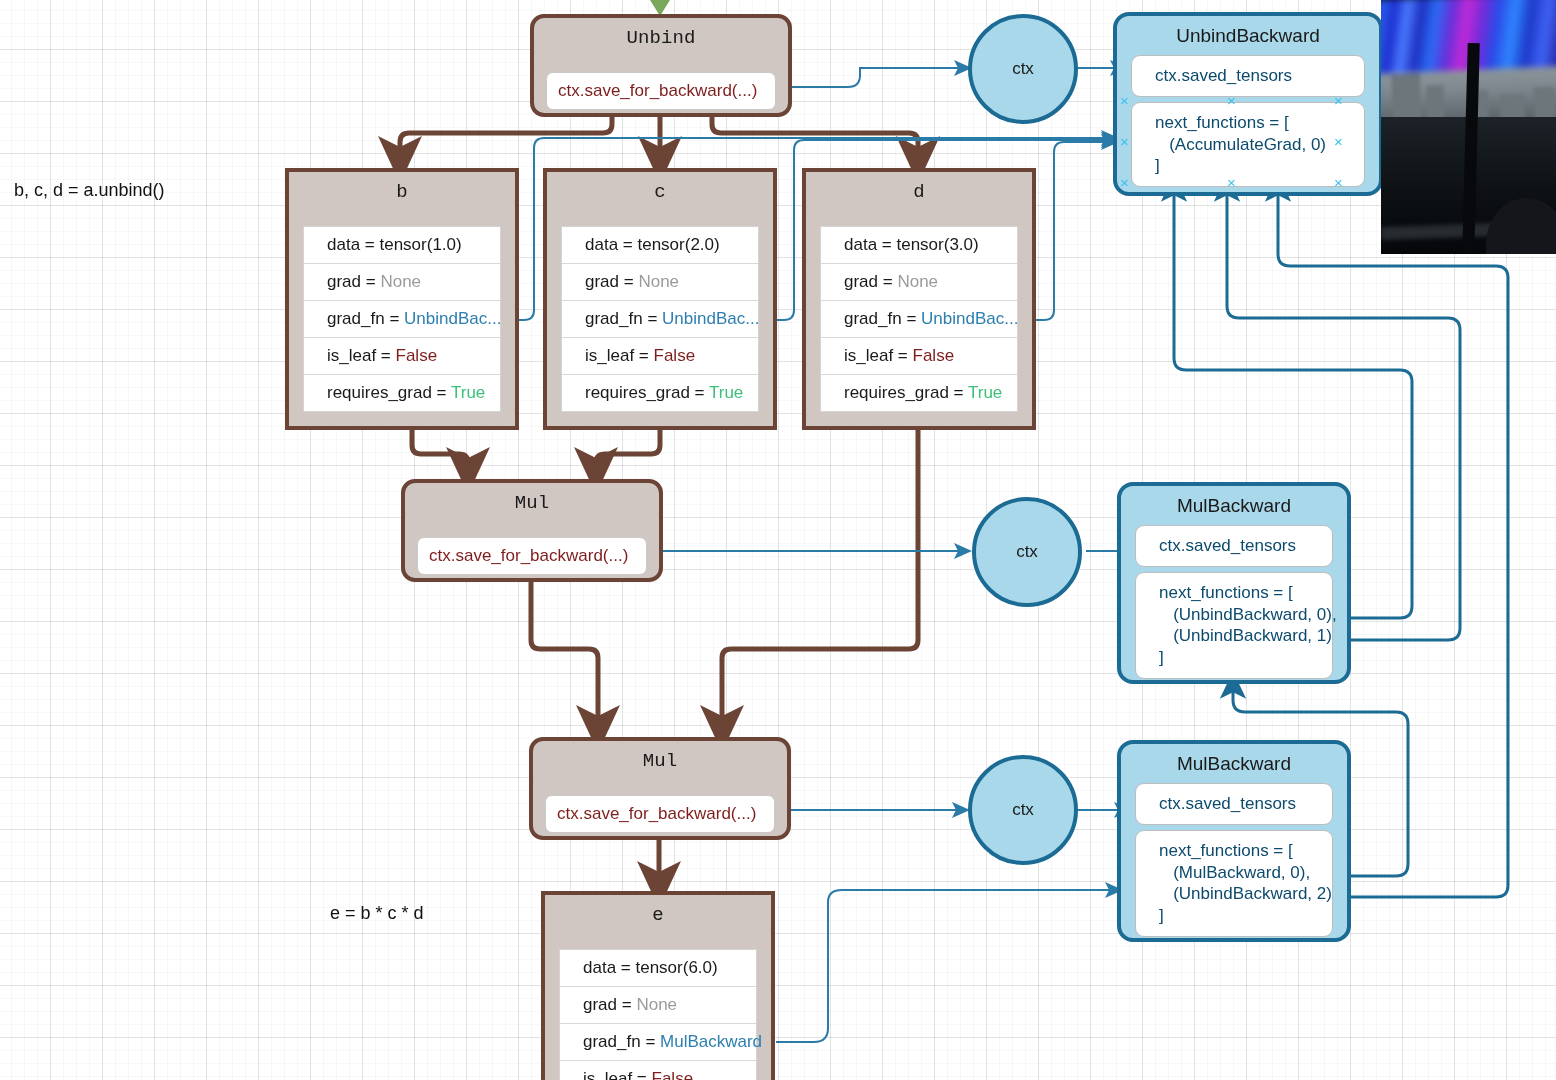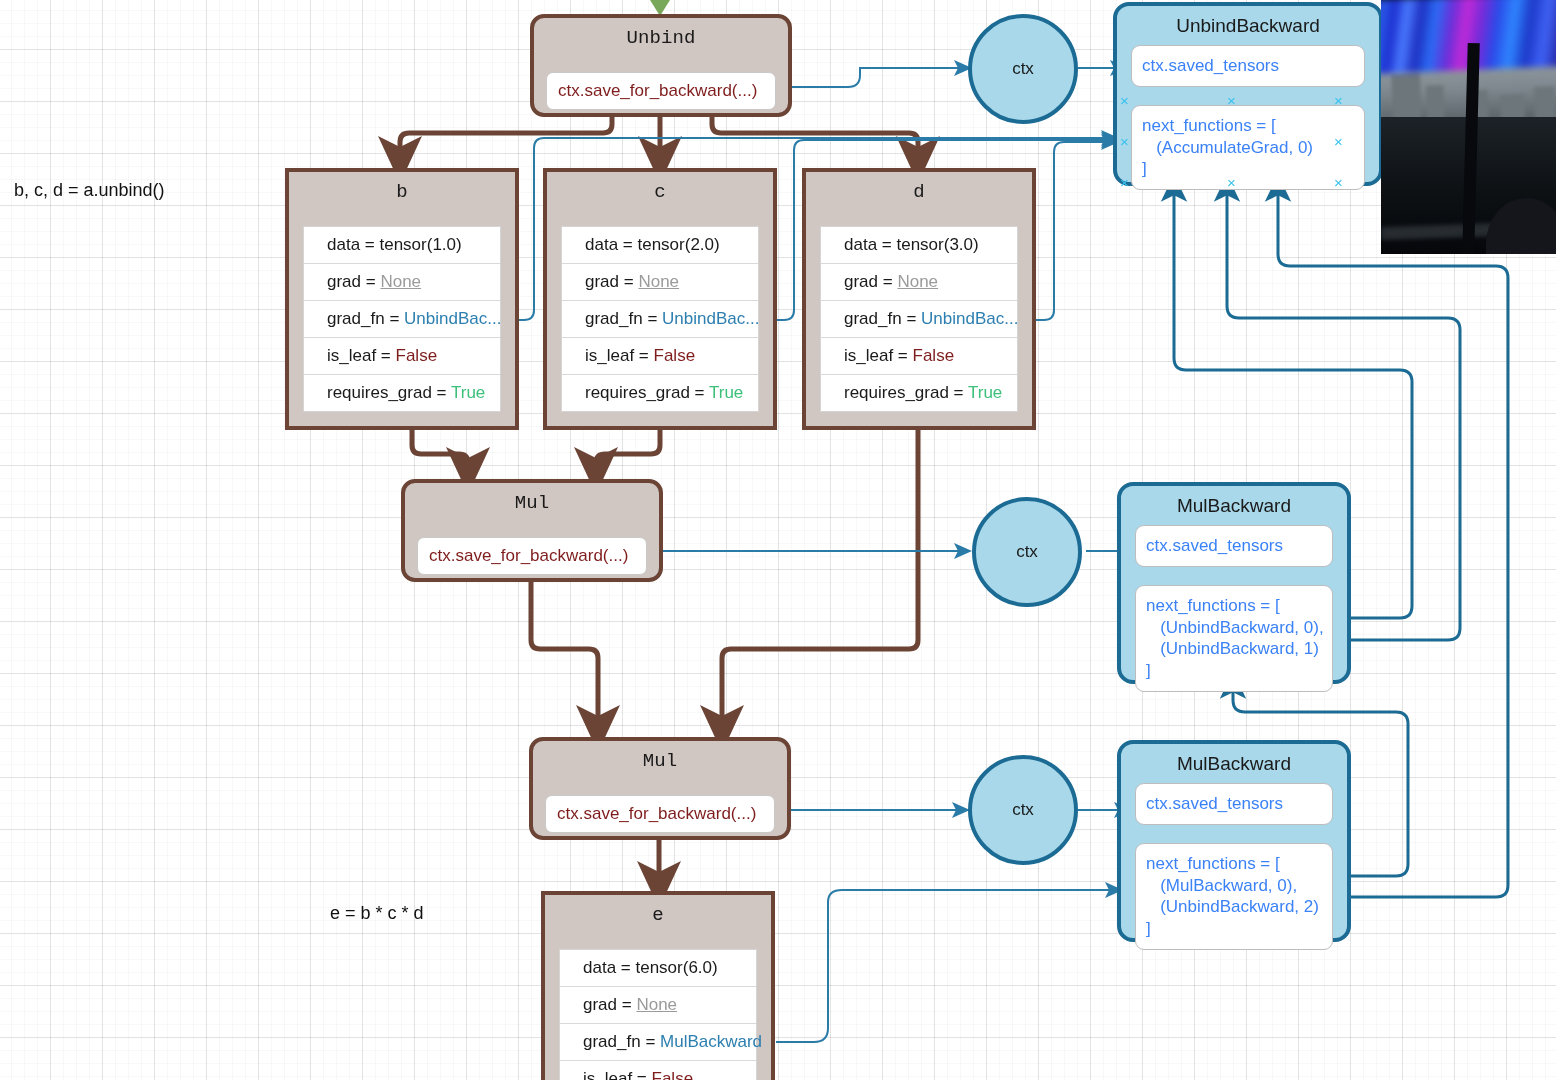--- a/index.html
+++ b/index.html
@@ -42,40 +42,40 @@
   
   .fnode .rows{
     background:#ffffff;margin:0 14px 14px 14px;border:1px solid #d4d4d4;
     box-sizing:border-box;
   }
   .fnode .rows .row{
     border-bottom:1px solid #d9d9d9;padding:8px 23px;font-size:17px;
     color:#1a1a1a;white-space:nowrap;
   }
   .fnode .rows .row:last-child{border-bottom:none;}
-  .v-none{color:#9b9b9b;text-decoration:underline;}
+  .v-none{color:#9b9b9b;}
   .v-blue{color:#2d7fb0;}
   .v-red{color:#7f1d1d;}
   .v-green{color:#3cc07a;}
 
   
   .bnode{
     position:absolute;
     background:#a8d8ea;
     border:4px solid #1b6b94;
     border-radius:16px;
     box-sizing:border-box;
   }
   .bnode .ntitle{
     text-align:center;color:#1a1a1a;font-size:19px;
     padding-top:9px;padding-bottom:8px;
   }
   .bnode .slot{
     background:#ffffff;border:1px solid #bdbdbd;border-radius:9px;
-    margin:0 14px 18px 14px;padding:9px 10px;font-size:17px;color:#3b82f6;
+    margin:0 14px 5px 14px;padding:9px 23px;font-size:17px;color:#0c4a6e;
     box-sizing:border-box;white-space:pre;line-height:1.28;
   }
 
   
   .ctx{
     position:absolute;border-radius:50%;
     background:#a8d8ea;border:4px solid #1b6b94;
     display:flex;align-items:center;justify-content:center;
     font-size:17px;color:#1a1a1a;box-sizing:border-box;
   }
@@ -275,21 +275,21 @@
   <div class="ctx" style="left:968px;top:14px;width:110px;height:110px;">
     <span>ctx</span>
   </div>
   <div class="ctx" style="left:972px;top:497px;width:110px;height:110px;">
     <span>ctx</span>
   </div>
   <div class="ctx" style="left:968px;top:755px;width:110px;height:110px;">
     <span>ctx</span>
   </div>
 
-  <div class="bnode" style="left:1113px;top:2px;width:270px;height:184px;">
+  <div class="bnode" style="left:1113px;top:12px;width:270px;height:184px;">
     <div class="ntitle">UnbindBackward</div>
     <div class="slot">ctx.saved_tensors</div>
     <div class="slot">next_functions = [
    (AccumulateGrad, 0)
 ]</div>
   </div>
 
   <div class="bnode" style="left:1117px;top:482px;width:234px;height:202px;">
     <div class="ntitle">MulBackward</div>
     <div class="slot">ctx.saved_tensors</div>

